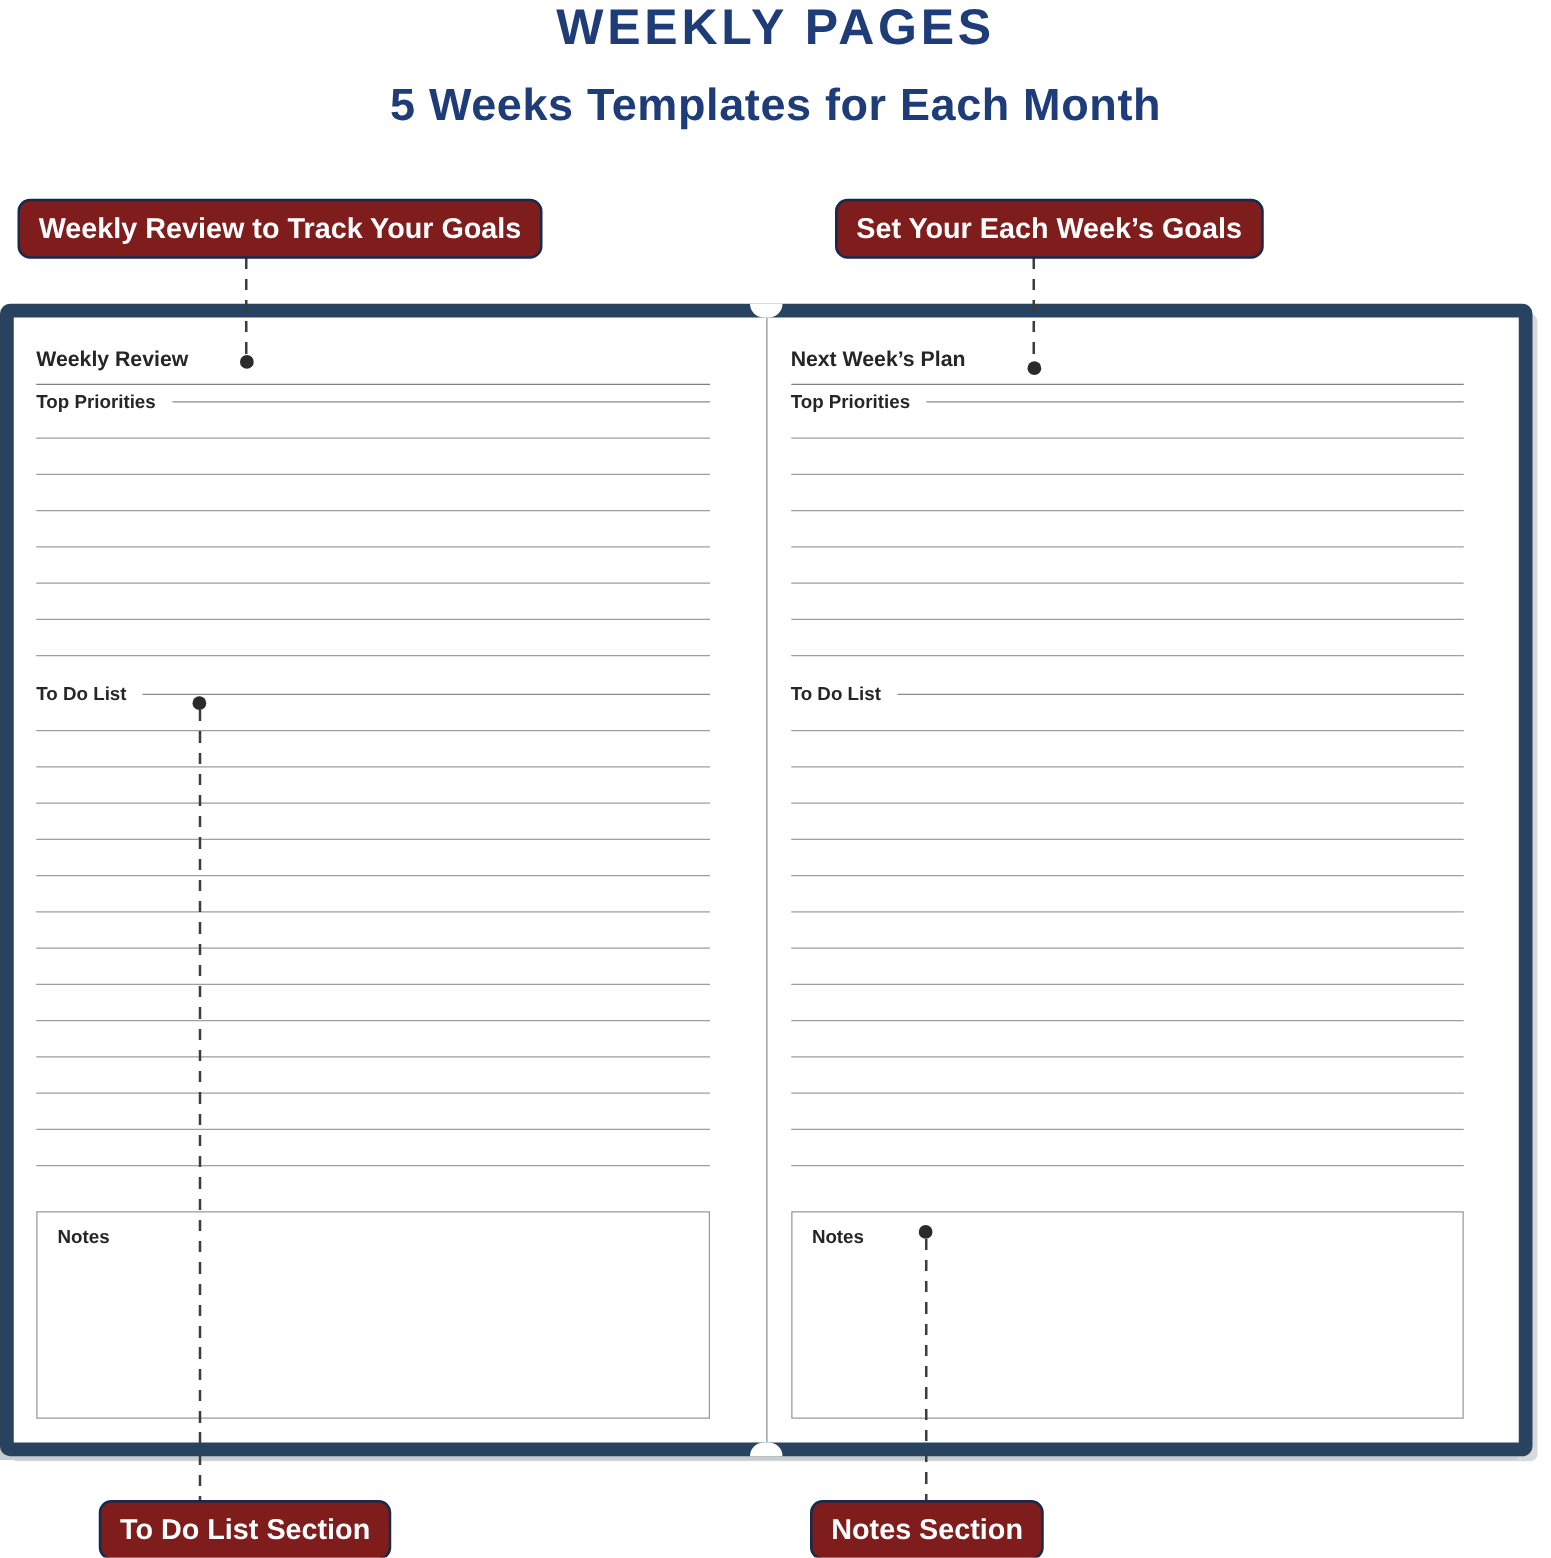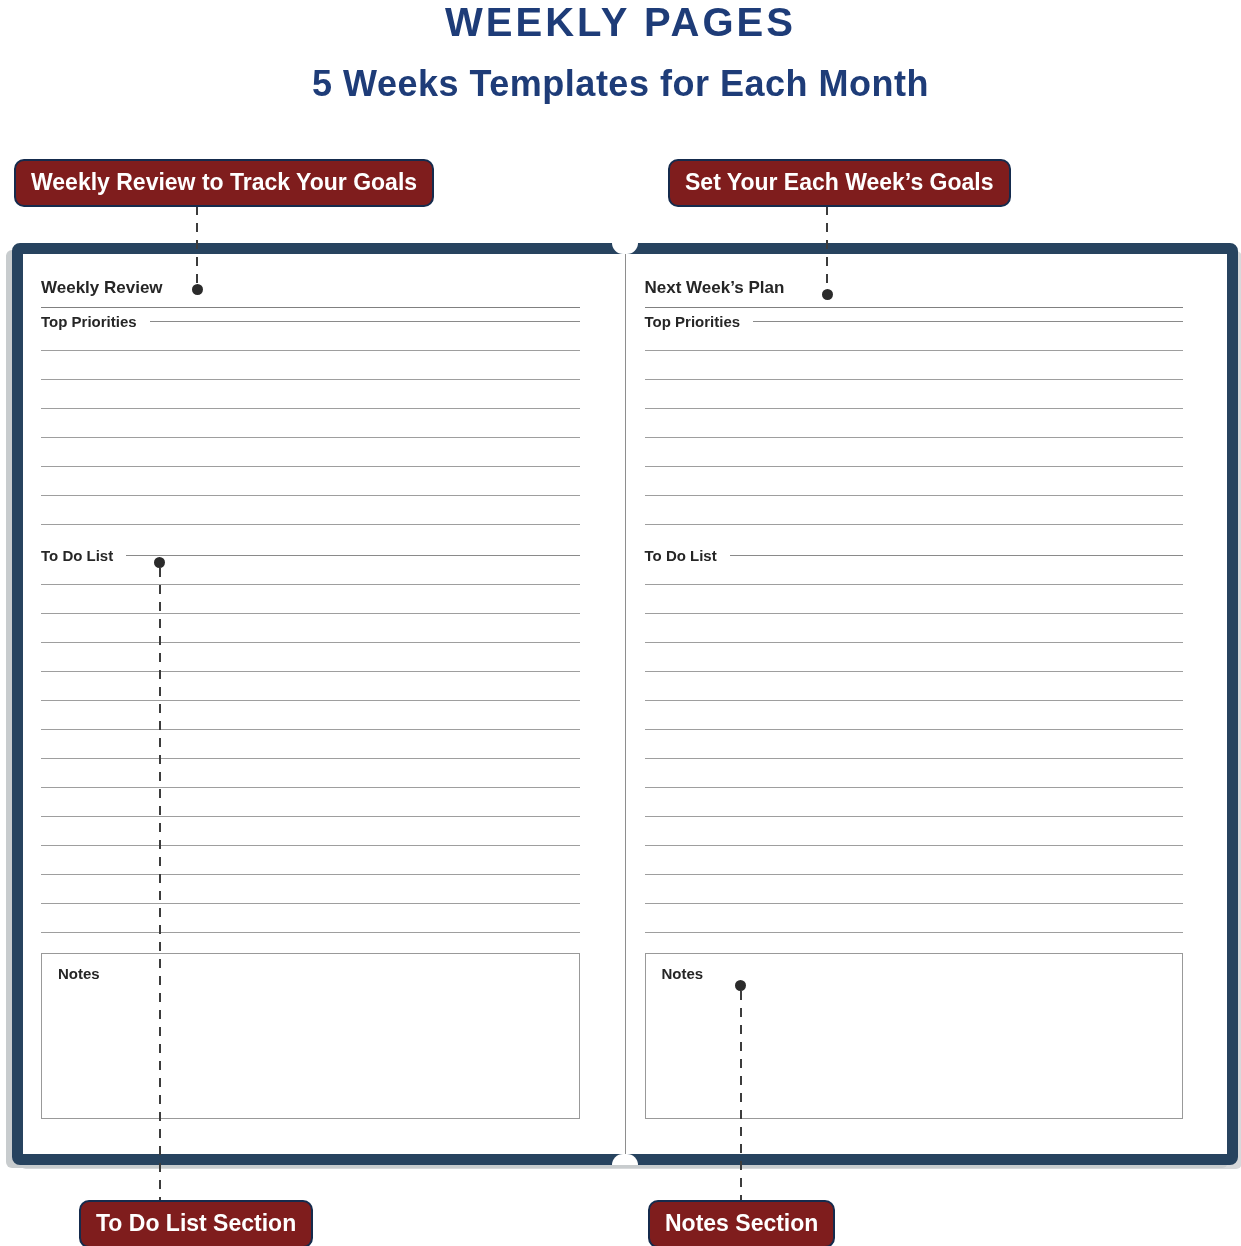--- a/index.html
+++ b/index.html
@@ -37,21 +37,21 @@
   #conn-next-week{left:826px;top:206px;height:83px;}
   #conn-todo{left:159px;top:568px;height:632px;}
   #conn-notes{left:740px;top:991px;height:209px;}
   .dot{position:absolute;width:11px;height:11px;background:#2b2b2b;border-radius:50%;z-index:16;}
   #dot-weekly-review{left:192px;top:284px;}
   #dot-next-week{left:822px;top:289px;}
   #dot-todo{left:154px;top:557px;}
   #dot-notes{left:735px;top:980px;}
   
   .book{
-    position:absolute;left:12px;top:243px;width:1226px;height:922px;
+    position:absolute;left:0;top:243px;width:1226px;height:922px;
     background:#ffffff;border:11px solid #27435f;border-radius:8px;
     box-sizing:border-box;z-index:1;
     box-shadow:-8px 5px 0 -2px #c8ccce, 6px 6px 0 -2px #d7d9db;
   }
   .notch-top{
     position:absolute;left:50%;transform:translateX(-50%);top:-11px;
     width:26px;height:11px;background:#ffffff;border-radius:0 0 13px 13px;z-index:3;
   }
   .notch-bottom{
     position:absolute;left:50%;transform:translateX(-50%);bottom:-11px;
@@ -67,21 +67,21 @@
   .page-heading{font-size:17px;font-weight:bold;color:#262626;line-height:1;}
   .heading-rule{border-bottom:1px solid #808080;margin-top:11px;}
   .section{margin-top:5px;}
   .section.todo{margin-top:22px;}
   .label-row{display:flex;align-items:center;height:17px;}
   .label{font-size:15px;font-weight:bold;color:#262626;line-height:1;white-space:nowrap;}
   .label-line{flex:1;border-bottom:1px solid #8a8a8a;margin-left:13px;}
   .rules{margin-top:-8px;}
   .rule{height:28px;border-bottom:1px solid #9e9e9e;}
   .notes-box{
-    margin-top:20px;height:166px;border:1px solid #999999;box-sizing:border-box;
+    margin-top:36px;height:166px;border:1px solid #999999;box-sizing:border-box;
     padding:11px 16px;
   }
 </style>
 </head>
 <body>
 
 <div class="header">
   <div class="title">WEEKLY PAGES</div>
   <div class="subtitle">5 Weeks Templates for Each Month</div>
 </div>

